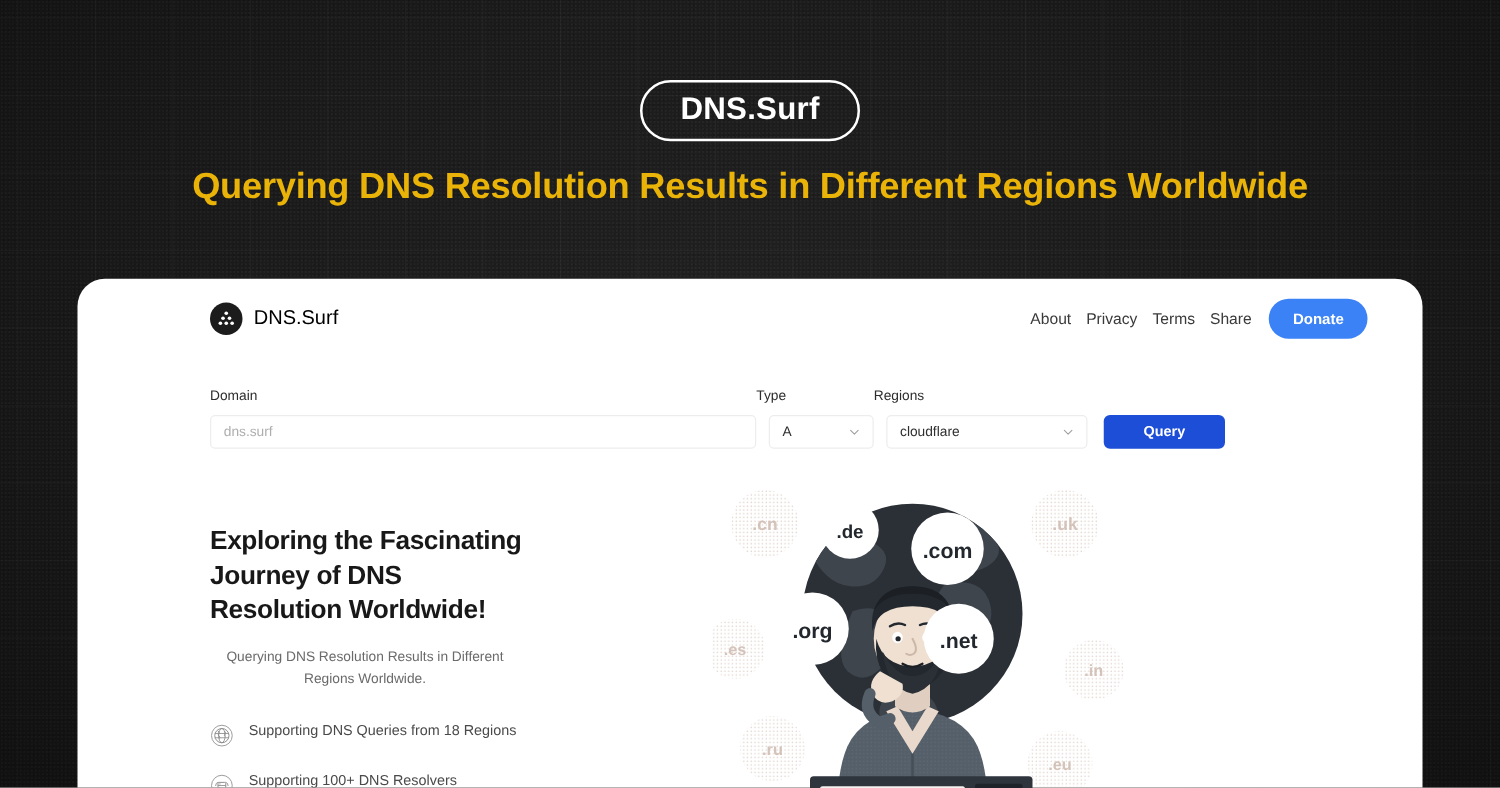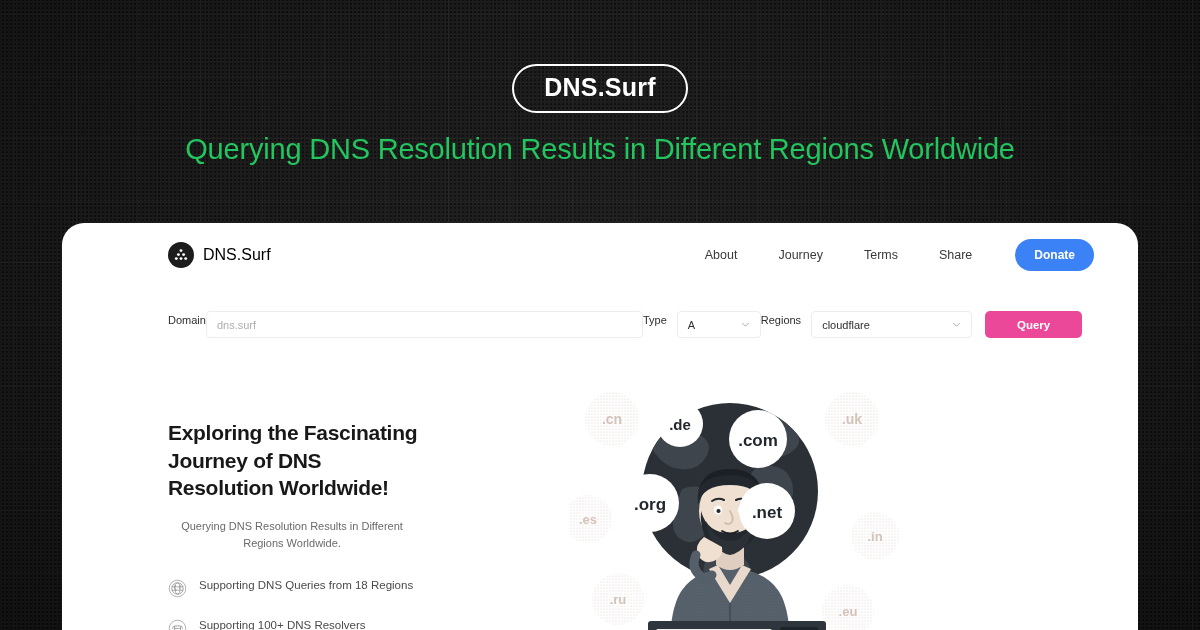--- a/index.html
+++ b/index.html
@@ -37,23 +37,23 @@
     border:2px solid #ffffff;
     border-radius:28px;
     color:#ffffff;
     font-size:25px;
     font-weight:bold;
     letter-spacing:0.2px;
     line-height:1;
   }
   #hero-title {
     margin-top:20px;
-    color:#22c55e;
+    color:#eab308;
     font-size:29px;
-    font-weight:normal;
+    font-weight:bold;
     letter-spacing:-0.2px;
     white-space:nowrap;
   }
 
   
   #app-card {
     position:absolute;
     left:62px; top:223px;
     width:1076px; height:430px;
     background:#ffffff;
@@ -67,56 +67,56 @@
     height:64px;
     display:flex; align-items:center;
     padding:0 44px 0 106px;
   }
   #brand { display:flex; align-items:center; gap:9px; }
   #brand-mark {
     width:26px; height:26px; border-radius:50%;
     background:#1c1c1c;
     display:flex; align-items:center; justify-content:center;
   }
-  #nav-links { margin-left:auto; display:flex; align-items:center; gap:41px; }
+  #nav-links { margin-left:auto; display:flex; align-items:center; gap:12px; }
   .nav-link { font-size:12.5px; color:#3a3a3a; text-decoration:none; white-space:nowrap; }
   #donate-btn {
     background:#3b82f6; color:#ffffff;
     font-size:12px; font-weight:bold;
     border:none; border-radius:16px;
     padding:9px 19px; cursor:pointer;
     margin-left:2px;
   }
 
   
   #query-form {
     position:absolute; left:106px; top:88px; right:44px;
     display:flex; align-items:flex-end; gap:0;
   }
-  .field { display:flex; flex-direction:row;align-items:center; }
+  .field { display:flex; flex-direction:column; }
   .field-label { font-size:11px; color:#2d2d2d; margin-bottom:9px; font-weight:normal; }
   .field-box {
     height:27px;
     border:1px solid #ededed;
     border-radius:4px;
     display:flex; align-items:center;
     padding:0 10px;
     font-size:11px;
     background:#ffffff;
   }
   #domain-field { width:437px; }
   #domain-value { color:#aeaeae; font-size:11px; }
   #type-field { width:84px; margin-left:10px; }
   #resolver-field { width:161px; margin-left:10px; }
   .select-box { justify-content:space-between; }
   .select-value { color:#2f2f2f; }
   .chev { width:9px; height:9px; flex:0 0 auto; opacity:0.55; }
   #query-btn {
     margin-left:13px;
-    background:#ec4899; color:#fff;
+    background:#1d4ed8; color:#fff;
     font-size:11.5px; font-weight:bold;
     border:none; border-radius:5px;
     height:27px; width:97px; cursor:pointer;
   }
 
   
   #card-body { position:absolute; left:0; top:196px; width:100%; display:flex; }
   #copy-col { width:500px; padding-left:106px; }
   #copy-heading {
     font-size:21px; font-weight:bold; color:#181818;
@@ -161,21 +161,21 @@
           <circle cx="3.3" cy="11.6" r="1.45" fill="#ffffff"></circle>
           <circle cx="8" cy="11.6" r="1.45" fill="#ffffff"></circle>
           <circle cx="12.7" cy="11.6" r="1.45" fill="#ffffff"></circle>
         </svg>
       </span>
       <span>DNS.Surf</span>
     </div>
 
     <div id="nav-links">
       <a class="nav-link" href="#">About</a>
-      <a class="nav-link" href="#">Journey</a>
+      <a class="nav-link" href="#">Privacy</a>
       <a class="nav-link" href="#">Terms</a>
       <a class="nav-link" href="#">Share</a>
       <button id="donate-btn">Donate</button>
     </div>
   </div>
 
   <div id="query-form">
 
     <div class="field">
       <span class="field-label">Domain</span>

